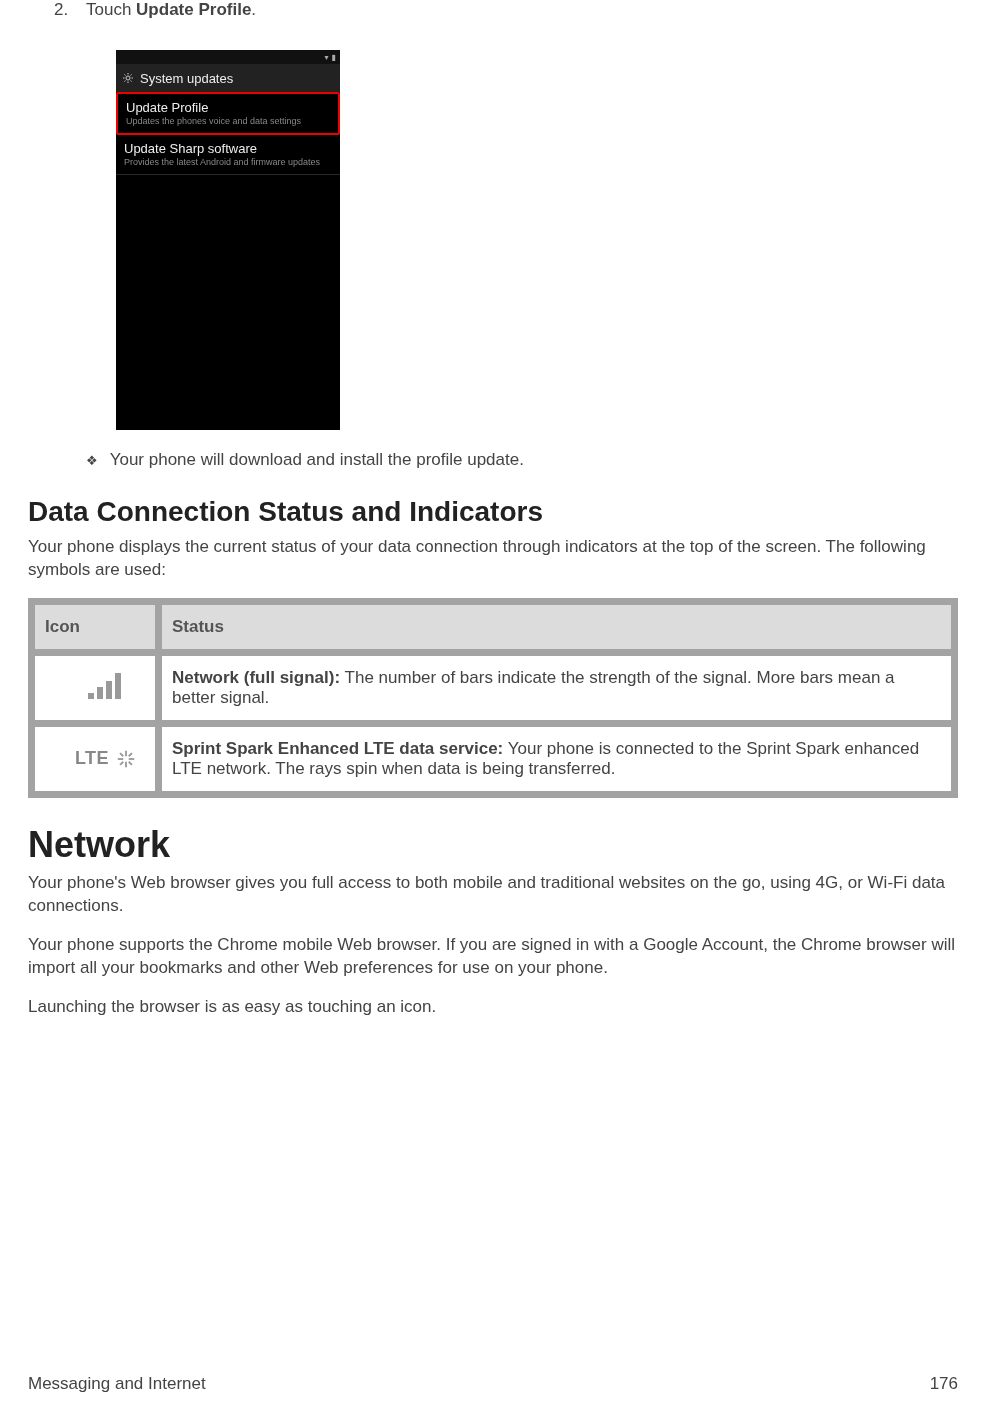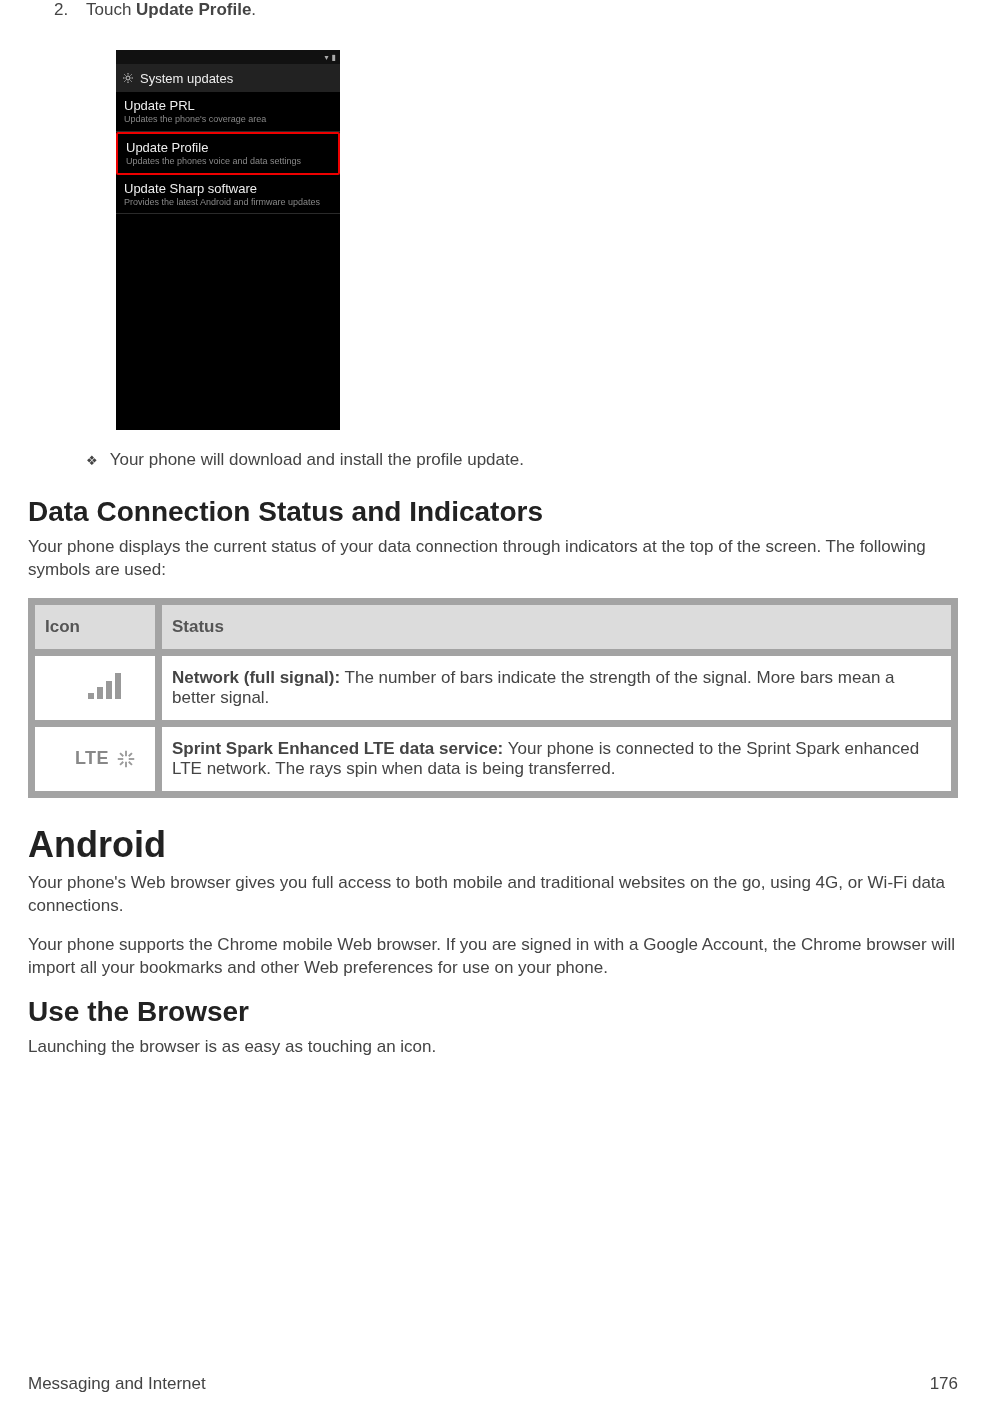--- a/index.html
+++ b/index.html
@@ -148,24 +148,20 @@
       <div class="phone-status">
         <span>▾</span>
         <span>▮</span>
       </div>
       <div class="phone-header">
         <svg class="gear" viewBox="0 0 24 24">
             <circle cx="12" cy="12" r="4" fill="none" stroke="#ccc" stroke-width="2"></circle>
             <path d="M12 2v3M12 19v3M2 12h3M19 12h3M4.9 4.9l2.1 2.1M17 17l2.1 2.1M4.9 19.1l2.1-2.1M17 7l2.1-2.1" stroke="#ccc" stroke-width="2"></path>
           </svg>
         <span>System updates</span>
-      </div>
-      <div class="phone-item">
-        <div class="t">Update PRL</div>
-        <div class="s">Updates the phone's coverage area</div>
       </div>
       <div class="phone-item highlight">
         <div class="t">Update Profile</div>
         <div class="s">Updates the phones voice and data settings</div>
       </div>
       <div class="phone-item">
         <div class="t">Update Sharp software</div>
         <div class="s">Provides the latest Android and firmware updates</div>
       </div>
     </div>
@@ -216,25 +212,24 @@
           </svg>
         </span>
       </td>
       <td>
         <b>Sprint Spark Enhanced LTE data service:</b><span> Your phone is connected to the Sprint Spark enhanced LTE network. The rays spin when data is being transferred.</span>
       </td>
     </tr>
   </tbody>
     </table>
 
-  <h1>Android</h1>
+  <h1>Network</h1>
   <p class="body">Your phone's Web browser gives you full access to both mobile and traditional websites on the go, using 4G, or Wi-Fi data connections.</p>
   <p class="body">Your phone supports the Chrome mobile Web browser. If you are signed in with a Google Account, the Chrome browser will import all your bookmarks and other Web preferences for use on your phone.</p>
 
-  <h2>Use the Browser</h2>
   <p class="body">Launching the browser is as easy as touching an icon.</p>
 
 </div>
 
 <div class="footer">
   <span>Messaging and Internet</span>
   <span>176</span>
 </div>
 
 </body></html>

